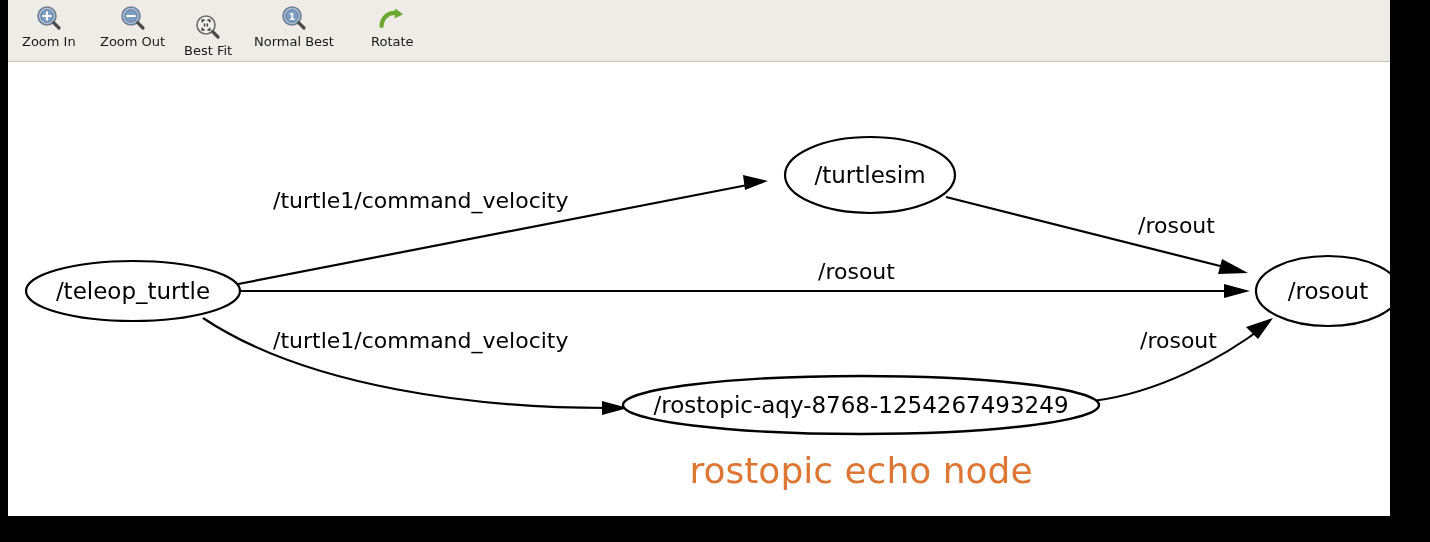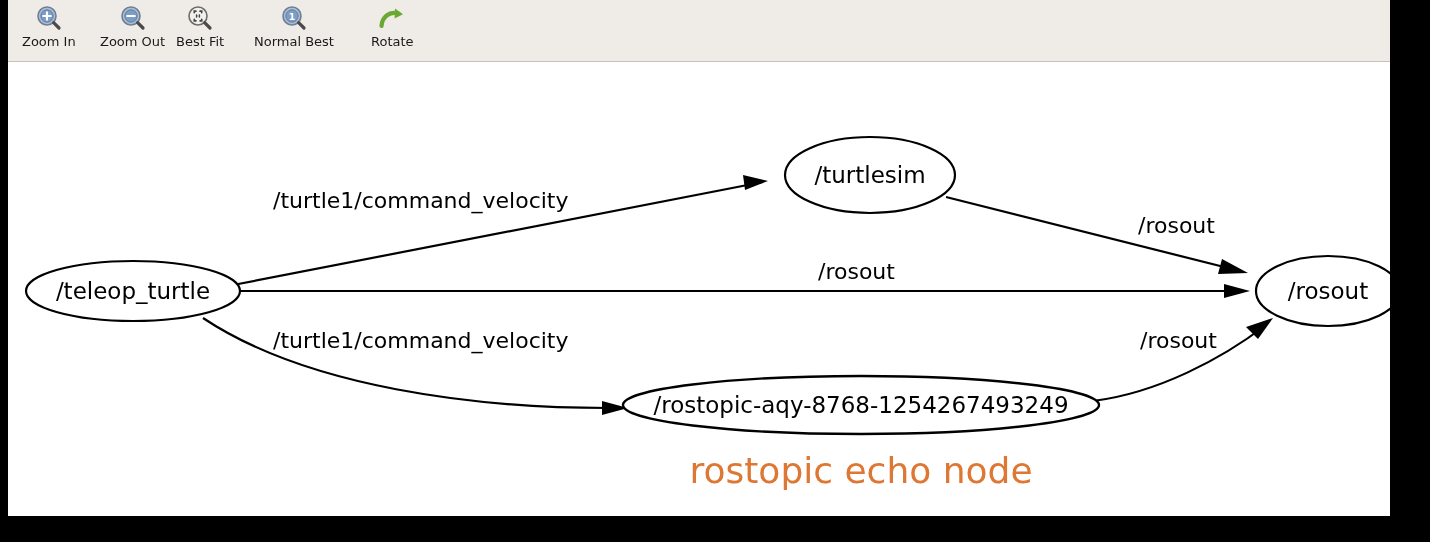--- a/index.html
+++ b/index.html
@@ -140,21 +140,21 @@
           <svg width="30" height="30" viewBox="0 0 30 30">
             <circle cx="13" cy="12" r="9" fill="#aebfd6" stroke="#6d7f96" stroke-width="1.6"></circle>
             <circle cx="13" cy="12" r="6.2" fill="#7d9ec4" stroke="#5f7e9e" stroke-width="1"></circle>
             <path d="M9.2 12 L16.8 12" stroke="#ffffff" stroke-width="2.1" stroke-linecap="round"></path>
             <path d="M19.6 18.6 L25 24" stroke="#4a4a4a" stroke-width="3.2" stroke-linecap="round"></path>
           </svg>
         </span>
         <span class="tool-label">Zoom Out</span>
       </div>
 
-      <div class="tool-button" style="left:168px;">
+      <div class="tool-button" style="left:176px;justify-content:flex-end;">
         <span class="tool-icon">
           <svg width="30" height="30" viewBox="0 0 30 30">
             <circle cx="13" cy="12" r="9" fill="#f2f0ec" stroke="#6b6b6b" stroke-width="1.6"></circle>
             <path d="M9.3 8.6 L9.3 7.2 L10.9 7.2 M15.1 7.2 L16.7 7.2 L16.7 8.6
                      M16.7 15.4 L16.7 16.8 L15.1 16.8 M10.9 16.8 L9.3 16.8 L9.3 15.4" stroke="#444444" stroke-width="1.7" fill="none" stroke-linecap="round"></path>
             <path d="M11.6 11 L11.6 13 M14.4 11 L14.4 13" stroke="#444444" stroke-width="1.5" stroke-linecap="round"></path>
             <path d="M19.6 18.6 L25 24" stroke="#4a4a4a" stroke-width="3.2" stroke-linecap="round"></path>
           </svg>
         </span>
         <span class="tool-label">Best Fit</span>

